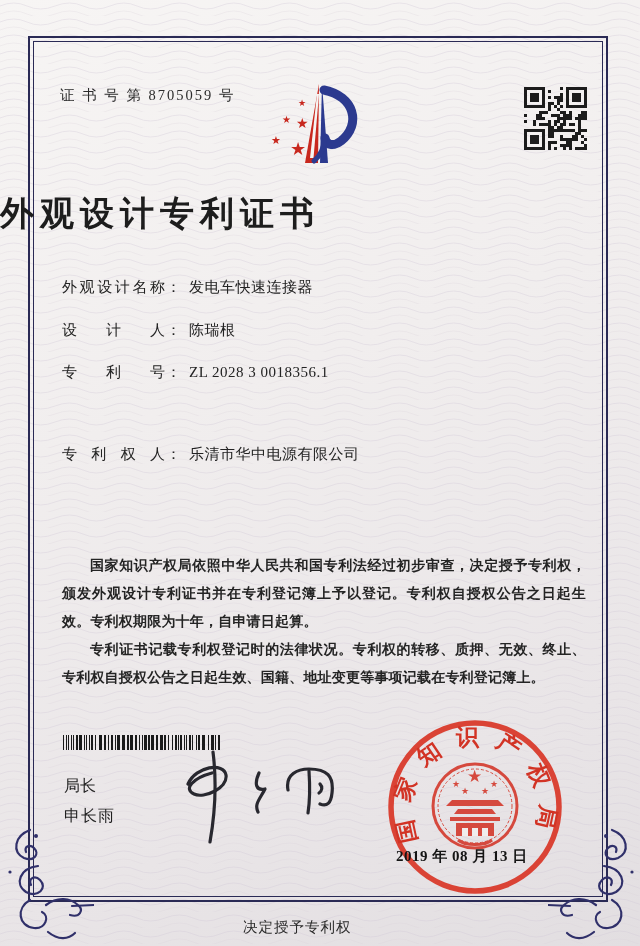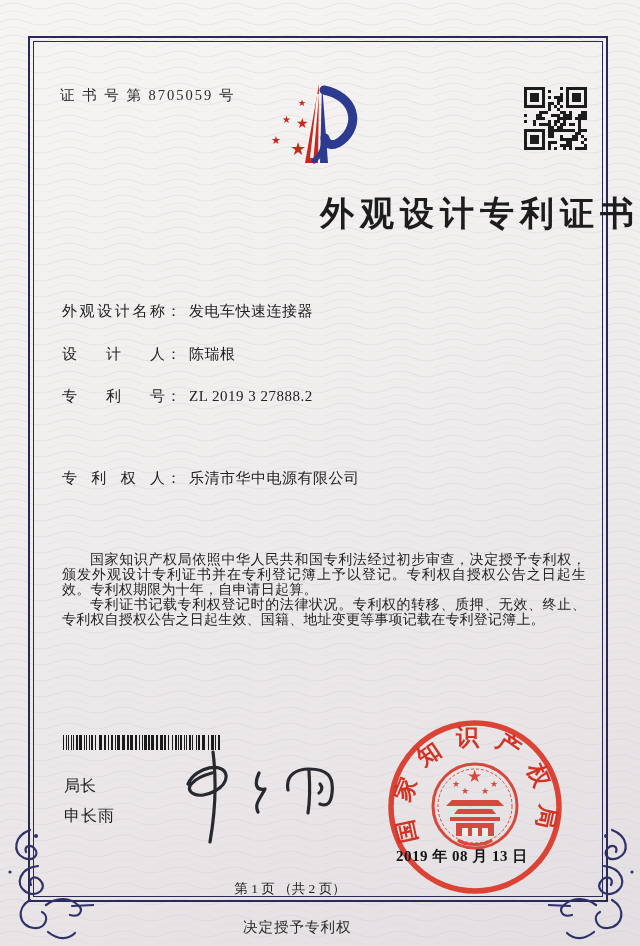--- a/index.html
+++ b/index.html
@@ -22,32 +22,32 @@
   }
   .logo { position:absolute; left:238px; top:68px; z-index:2; }
   .qr {
     position:absolute; left:524px; top:87px; z-index:2;
     width:63px; height:63px; display:grid;
     grid-template-columns:repeat(21,3px); grid-template-rows:repeat(21,3px);
   }
   .qr div.on { background:#1c1c1c; }
   .title {
     position:absolute; left:0; top:191px; width:640px; z-index:2;
-    text-align:right; font-size:34px; font-weight:bold; letter-spacing:6px; color:#1d1d1d;
+    text-align:left; font-size:34px; font-weight:bold; letter-spacing:6px; color:#1d1d1d;
   }
-  .row { position:absolute; left:62px; width:530px; z-index:2; font-size:15px; color:#232323; white-space:nowrap;margin-top:24px; }
+  .row { position:absolute; left:62px; width:530px; z-index:2; font-size:15px; color:#232323; white-space:nowrap; }
   .flabel { display:inline-block; width:103px; text-align:justify; text-align-last:justify; }
   .colon { display:inline-block; margin-left:1px; }
   .fvalue { margin-left:8px; letter-spacing:0.5px; }
   .grant2 { position:absolute; left:276px; top:0; }
   .flabel2 { display:inline-block; width:92px; text-align:justify; text-align-last:justify; }
   .paras { position:absolute; left:62px; top:552px; width:524px; z-index:2; }
   .paras p {
-    font-size:14px; line-height:15px; text-indent:2em; color:#242424;
-    text-align:justify; letter-spacing:0.2px;
+    font-size:14px; line-height:28px; text-indent:2em; color:#242424;
+    text-align:justify; letter-spacing:0.2px;font-weight:bold;
   }
   .barcode { position:absolute; left:63px; top:735px; width:162px; height:15px; z-index:2; font-size:0; }
   .barcode i { display:inline-block; height:15px; background:#1a1a1a; }
   .barcode s { display:inline-block; height:15px; }
   .sig-title { position:absolute; left:64px; top:776px; z-index:2; font-size:16px; color:#1f1f1f; }
   .sig-name  { position:absolute; left:64px; top:806px; z-index:2; font-size:16px; color:#1f1f1f; letter-spacing:1px; }
   .sig-svg { position:absolute; left:170px; top:746px; z-index:3; }
   .seal { position:absolute; left:380px; top:714px; z-index:2; }
   .seal-date {
     position:absolute; left:396px; top:847px; z-index:4;
@@ -541,21 +541,21 @@
 
   <div class="title">外观设计专利证书</div>
 
   <div class="row" style="top:278px">
     <span class="flabel">外观设计名称</span><span class="colon">：</span><span class="fvalue">发电车快速连接器</span>
   </div>
   <div class="row" style="top:321px">
     <span class="flabel">设计人</span><span class="colon">：</span><span class="fvalue">陈瑞根</span>
   </div>
   <div class="row" style="top:363px">
-    <span class="flabel">专利号</span><span class="colon">：</span><span class="fvalue">ZL 2019 3 27888.2</span>
+    <span class="flabel">专利号</span><span class="colon">：</span><span class="fvalue">ZL 2028 3 0018356.1</span>
   </div>
   <div class="row" style="top:445px">
     <span class="flabel">专利权人</span><span class="colon">：</span><span class="fvalue">乐清市华中电源有限公司</span>
   </div>
 
   <div class="paras">
     <p>国家知识产权局依照中华人民共和国专利法经过初步审查，决定授予专利权，颁发外观设计专利证书并在专利登记簿上予以登记。专利权自授权公告之日起生效。专利权期限为十年，自申请日起算。</p>
     <p>专利证书记载专利权登记时的法律状况。专利权的转移、质押、无效、终止、专利权自授权公告之日起生效、国籍、地址变更等事项记载在专利登记簿上。</p>
   </div>
 
@@ -599,21 +599,20 @@
       <rect x="76" y="109" width="38" height="13" fill="#d4392c"></rect>
       <rect x="82" y="114" width="6" height="8" fill="#f2efee"></rect>
       <rect x="92" y="114" width="6" height="8" fill="#f2efee"></rect>
       <rect x="102" y="114" width="6" height="8" fill="#f2efee"></rect>
       <path d="M78,126 C85,132 105,132 112,126" fill="none" stroke="#d4392c" stroke-width="3"></path>
     </g>
   </svg>
 
   <div class="seal-date">2019 年 08 月 13 日</div>
 
-  <div class="footer-page">第 1 页 （共 2 页）</div>
   <div class="back-note">决定授予专利权</div>
 
   <svg class="flourish left" width="92" height="118" viewBox="0 0 92 118">
     <g stroke="#30306a" stroke-width="2.2" fill="none" stroke-linecap="round">
       <path d="M28,2 C12,8 10,24 22,30 C32,34 38,26 32,20 C28,16 22,18 24,24"></path>
       <path d="M36,38 C18,40 12,56 24,64 C36,70 46,60 38,52 C33,47 26,50 29,57"></path>
       <path d="M28,72 C14,80 16,98 32,100 C44,101 48,88 40,84"></path>
       <path d="M44,77 C56,68 68,70 76,77 C82,82 78,90 68,87"></path>
       <path d="M70,78 L92,77"></path>
       <path d="M46,104 C56,112 66,112 73,105"></path>

